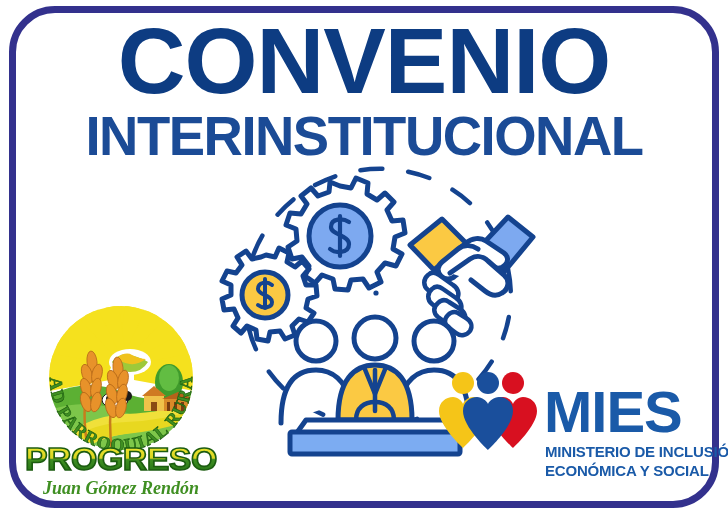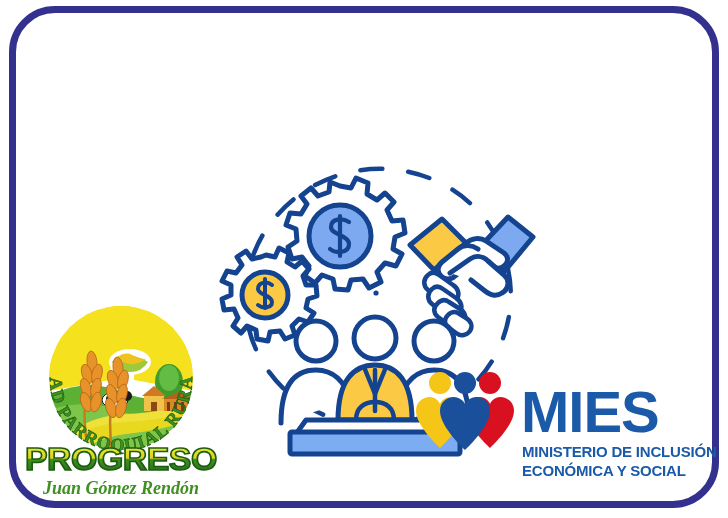--- a/index.html
+++ b/index.html
@@ -64,35 +64,39 @@
   }
   .gad-logo {
     position: absolute;
     left: 26px;
     top: 300px;
     width: 190px;
     height: 205px;
   }
   .mies-logo {
     position: absolute;
-    left: 417px;
+    left: 440px;
     top: 370px;
     width: 265px;
     height: 125px;
     text-decoration: underline;
   }
   svg { display: block; overflow: visible; }
 </style>
 </head>
 <body>
 
 <div id="poster">
 
   <div class="poster-frame"></div>
 
+  <div class="title-block">
+    <div class="title-main">CONVENIO</div>
+    <div class="title-sub">INTERINSTITUCIONAL</div>
+  </div>
 
   <div class="center-art">
     <svg viewBox="0 0 320 275" width="320" height="275">
 
       <g>
         <ellipse cx="160" cy="137" rx="133" ry="128" fill="none" stroke="#14438f" stroke-width="4.5" stroke-linecap="round" stroke-dasharray="22 26" transform="rotate(-12 160 137)"></ellipse>
         <circle cx="158" cy="133" r="2.6" fill="#14438f"></circle>
         <circle cx="213" cy="232" r="2.4" fill="#14438f"></circle>
       </g>
 

